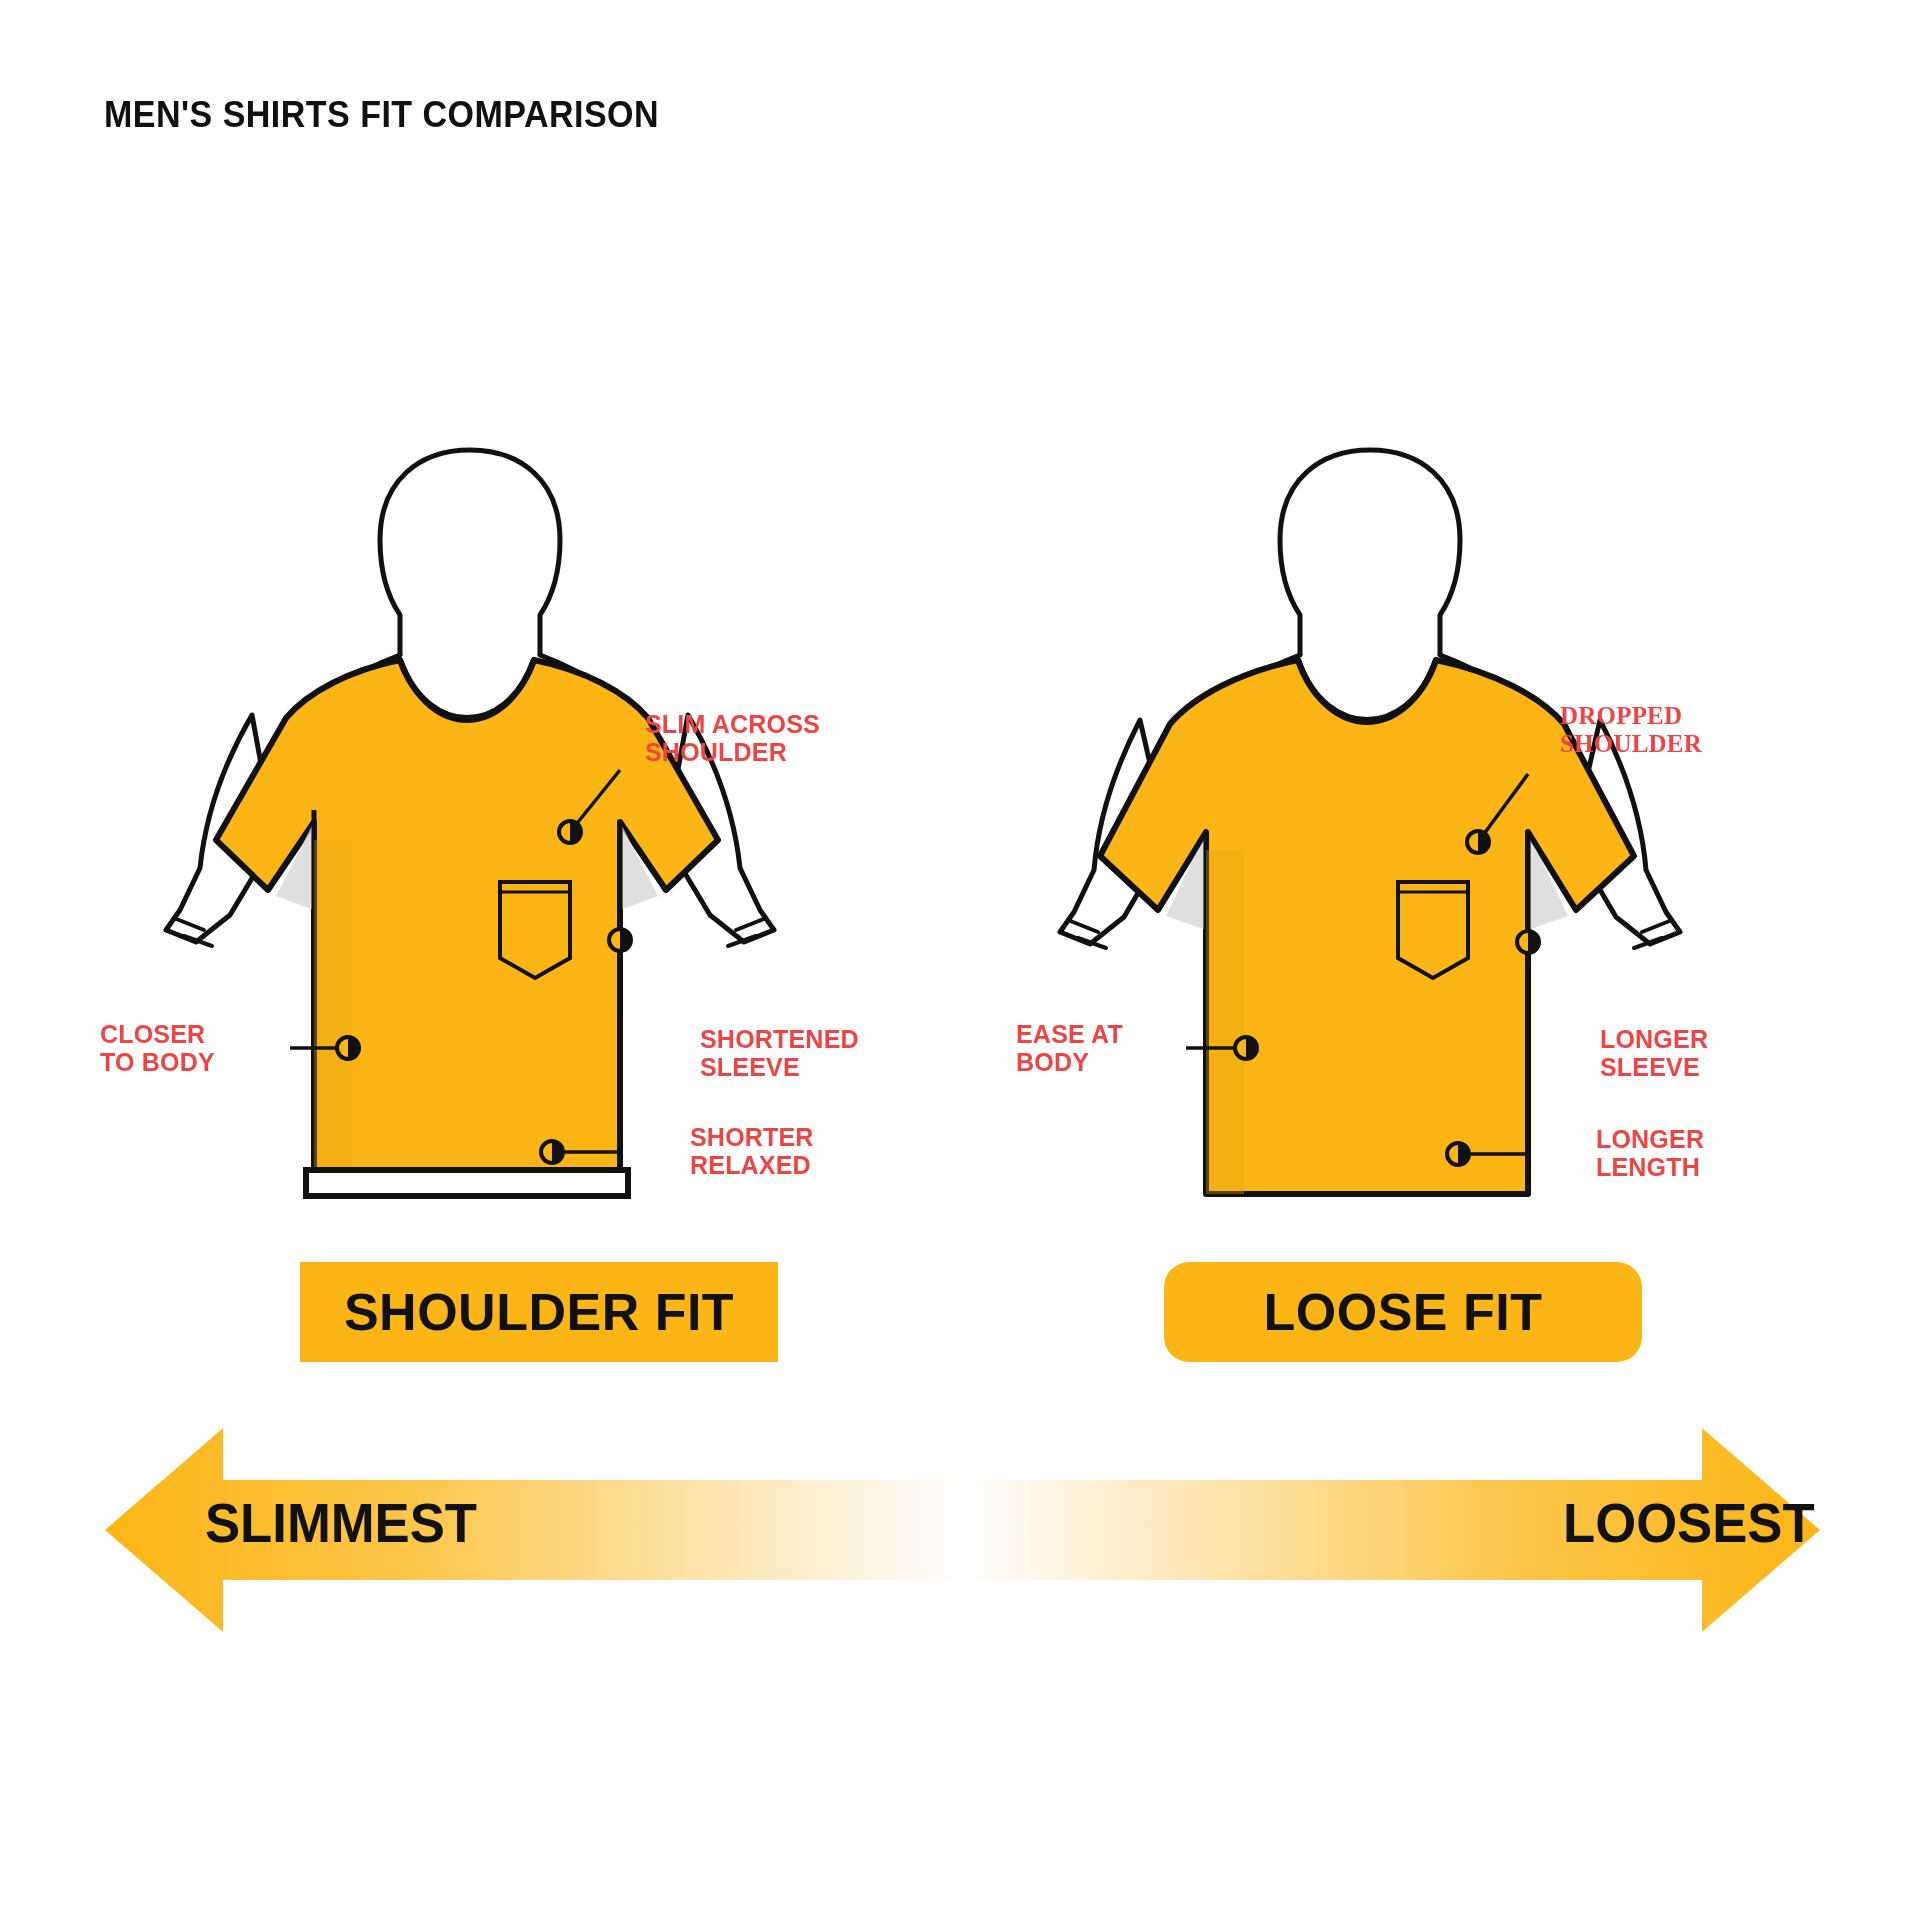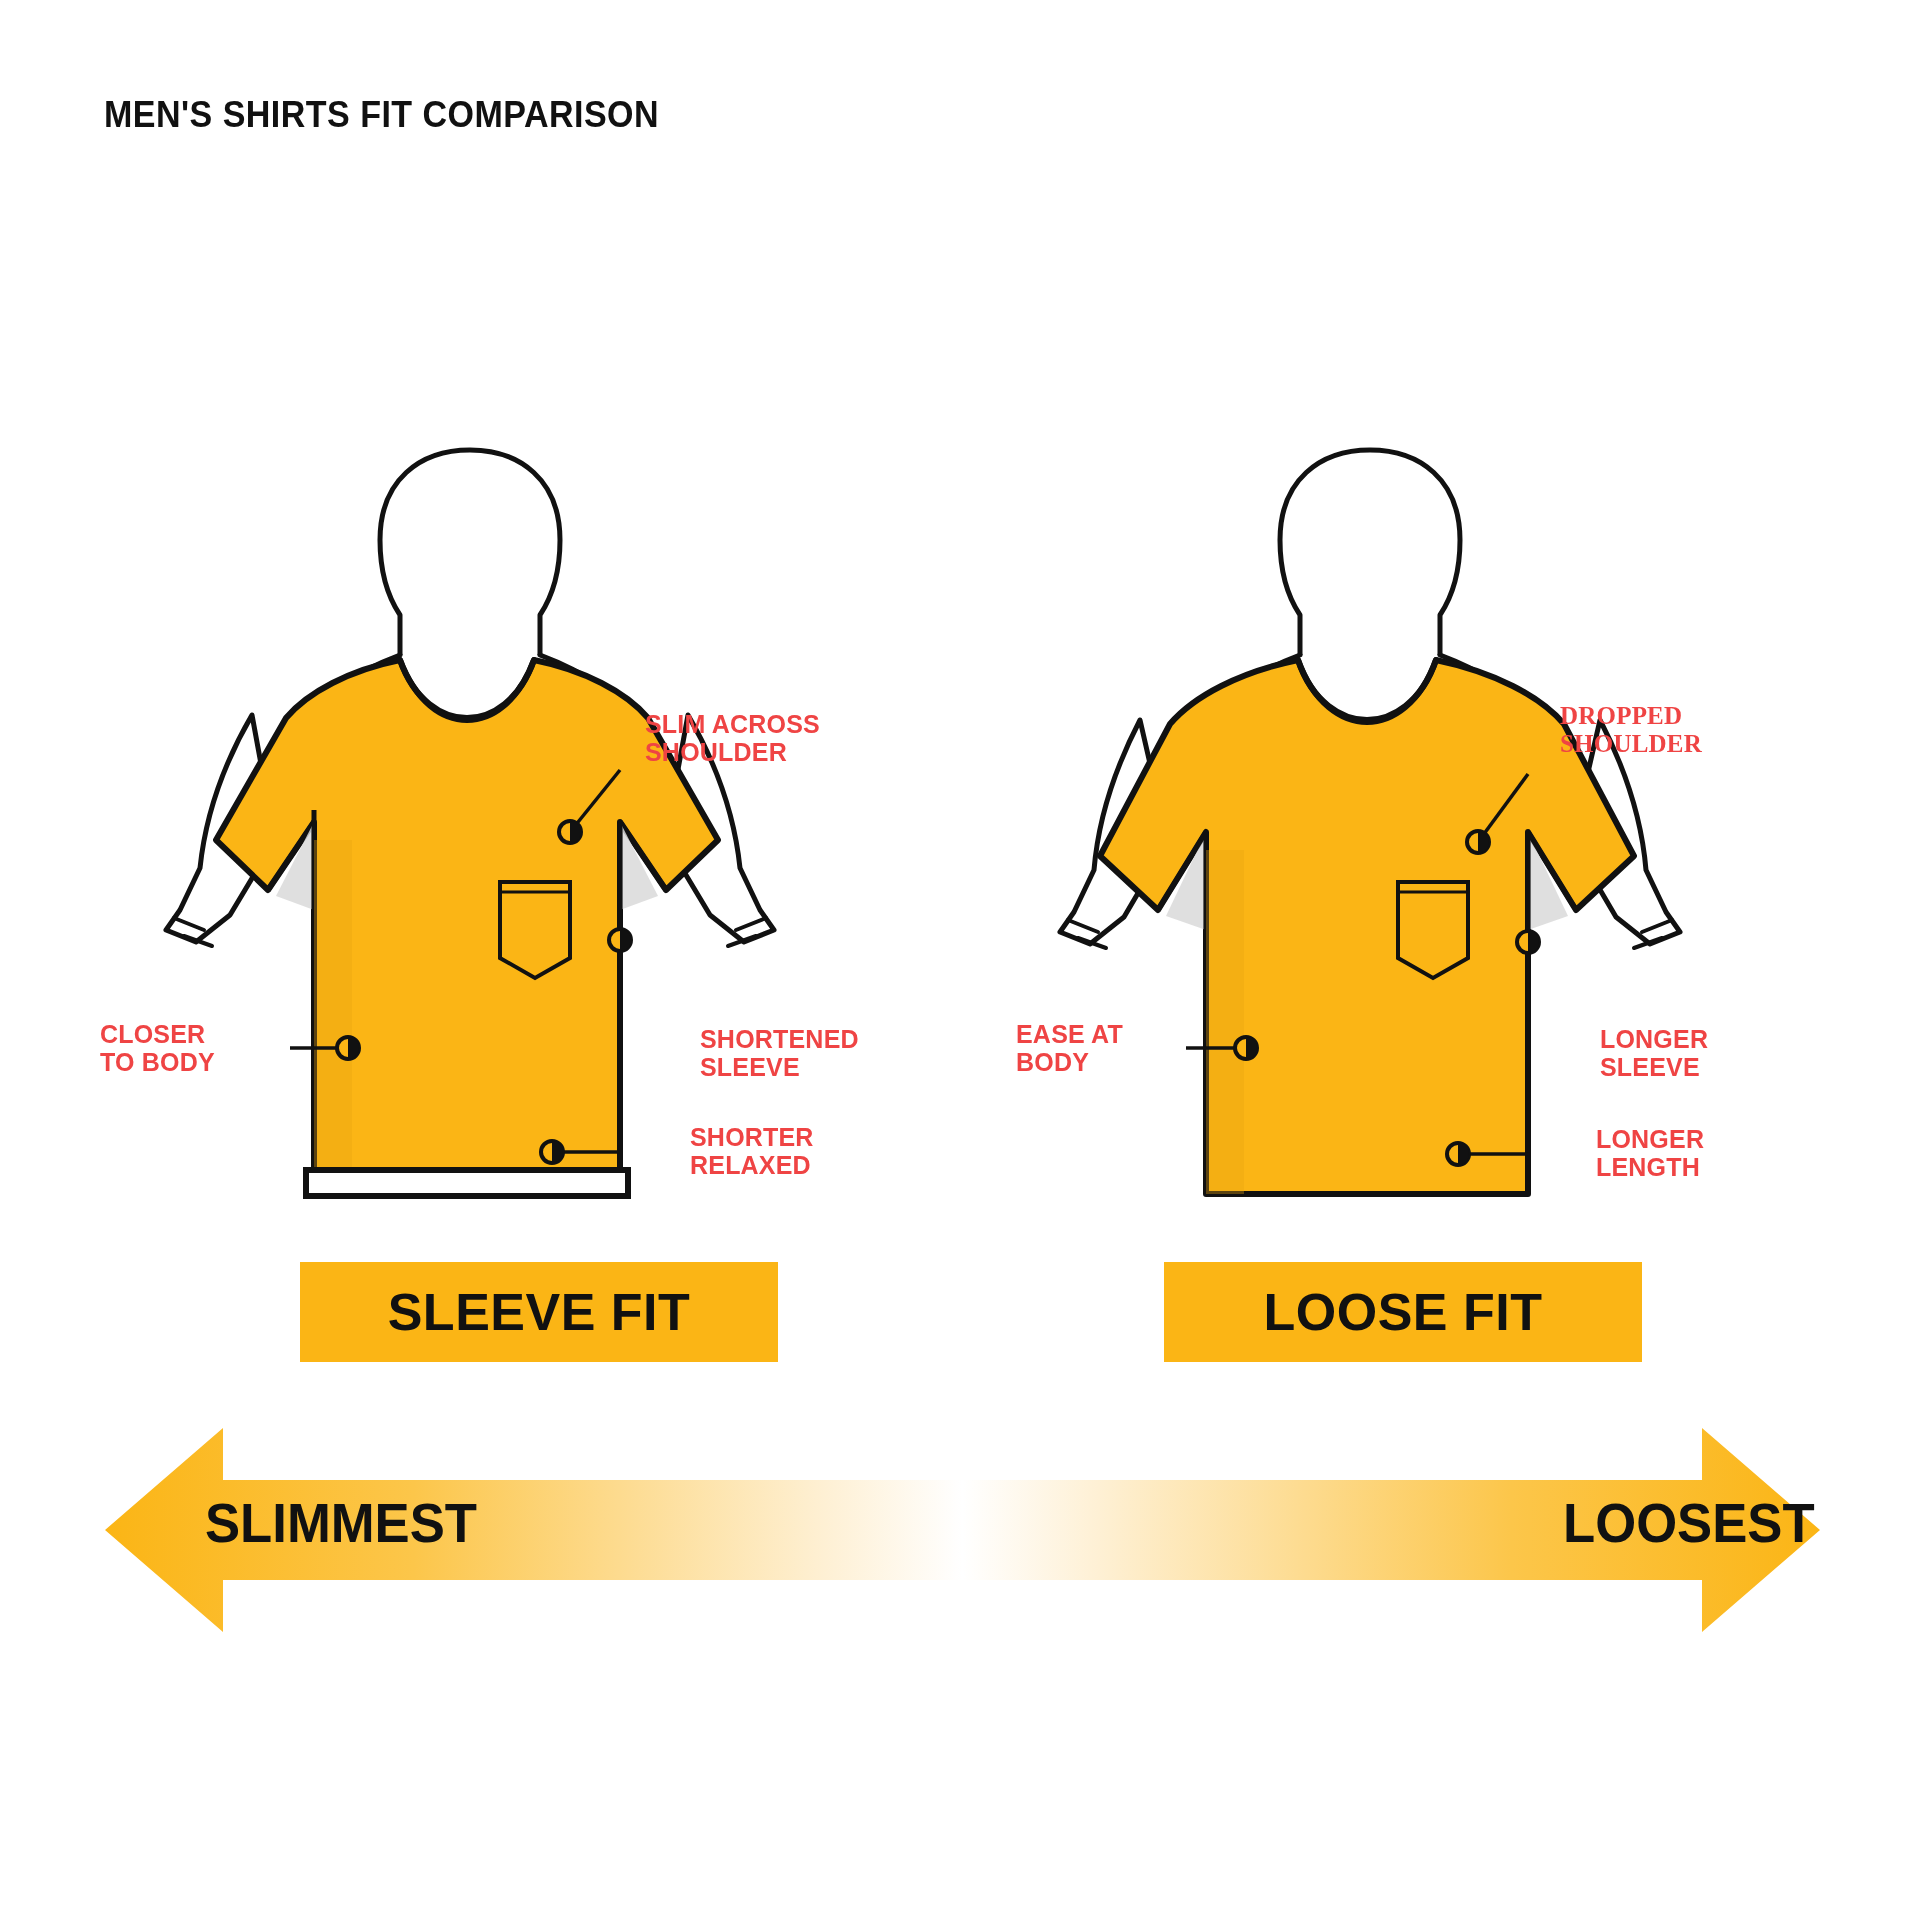--- a/index.html
+++ b/index.html
@@ -74,20 +74,21 @@
     left: 300px;
     top: 1262px;
     width: 478px;
     height: 100px;
   }
   #banner-loose {
     left: 1164px;
     top: 1262px;
     width: 478px;
     height: 100px;
+    border-radius: 25px;
   }
 
   
   #scale-arrow {
     position: absolute;
     left: 105px;
     top: 1420px;
     width: 1715px;
     height: 220px;
   }
@@ -241,21 +242,21 @@
     <div class="callout right" style="left:560px; top:332px;font-family:Liberation Serif, serif;">DROPPED
 SHOULDER</div>
     <div class="callout right" style="left:600px; top:655px;">LONGER
 SLEEVE</div>
     <div class="callout left" style="left:16px; top:650px; width:180px;">EASE AT
 BODY</div>
     <div class="callout right" style="left:596px; top:755px;">LONGER
 LENGTH</div>
   </div>
 
-  <div class="fit-banner" id="banner-relaxed">SLEEVE FIT</div>
+  <div class="fit-banner" id="banner-relaxed">SHOULDER FIT</div>
   <div class="fit-banner" id="banner-loose">LOOSE FIT</div>
 
   <svg id="scale-arrow" viewBox="0 0 1715 220">
     <defs>
       <linearGradient id="scaleGrad" x1="0" y1="0" x2="1" y2="0">
         <stop offset="0%" stop-color="#FBB515"></stop>
         <stop offset="18%" stop-color="#FCC64A"></stop>
         <stop offset="42%" stop-color="#FEF0D4"></stop>
         <stop offset="50%" stop-color="#FFFFFF"></stop>
         <stop offset="58%" stop-color="#FEF0D4"></stop>

